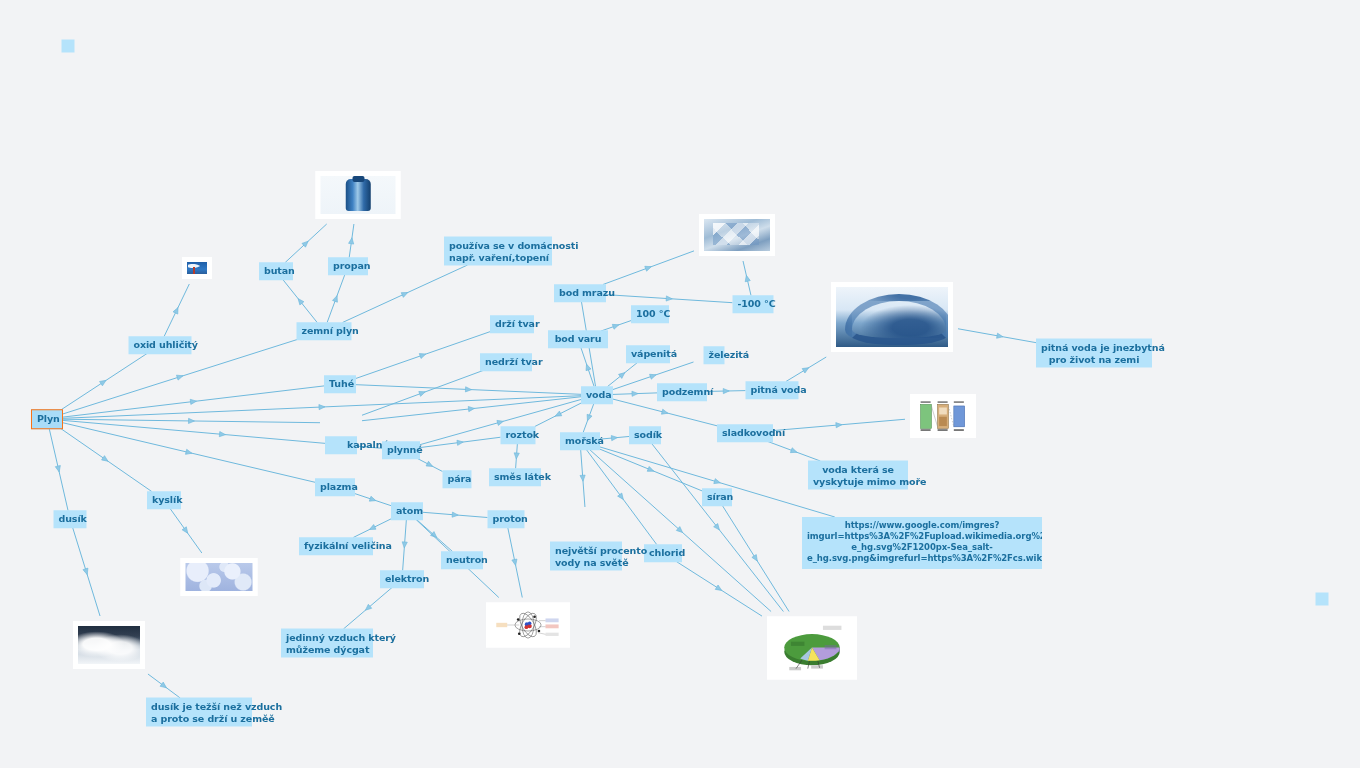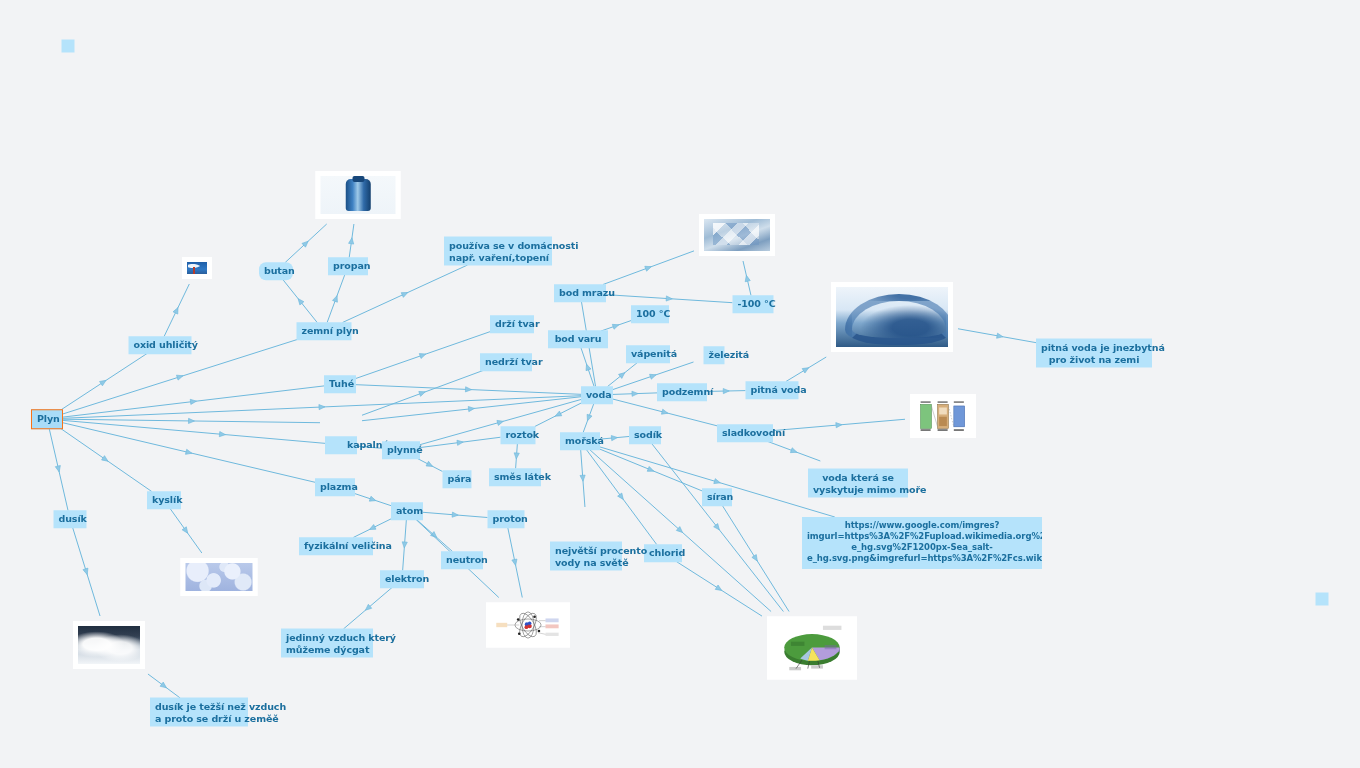--- a/index.html
+++ b/index.html
@@ -253,21 +253,21 @@
       <polygon points="-3,-2.6 3,0 -3,2.6" fill="#8fc9e6" stroke="#6fb9dd" stroke-width=".6" transform="translate(86.32738095238095,571.75) rotate(72.80145877993414)"></polygon>
       <line x1="147.955223880597" y1="674" x2="180.19402985074626" y2="698" stroke="#6fb9dd" stroke-width="1"></line>
       <polygon points="-3,-2.6 3,0 -3,2.6" fill="#8fc9e6" stroke="#6fb9dd" stroke-width=".6" transform="translate(164.07462686567163,686) rotate(36.665635482642166)"></polygon>
       <line x1="170.07142857142858" y1="508.5" x2="201.85714285714286" y2="553" stroke="#6fb9dd" stroke-width="1"></line>
       <polygon points="-3,-2.6 3,0 -3,2.6" fill="#8fc9e6" stroke="#6fb9dd" stroke-width=".6" transform="translate(185.96428571428572,530.75) rotate(54.462322208025626)"></polygon>
     </svg>
 <div class="node root" style="left: 47px; top: 419px; width: 32px;"><span>Plyn</span></div>
     <div class="node" style="left: 160px; top: 345px; width: 63px;"><span>oxid uhličitý</span></div>
     <div class="node" style="left: 70px; top: 519px; width: 33px;"><span>dusík</span></div>
     <div class="node" style="left: 164px; top: 500px; width: 34px;"><span>kyslík</span></div>
-    <div class="node" style="left: 276px; top: 271px; width: 34px; border-radius: 7px;"><span>butan</span></div>
+    <div class="node" style="left: 276px; top: 271px; width: 34px;"><span>butan</span></div>
     <div class="node" style="left: 348px; top: 266px; width: 40px;"><span>propan</span></div>
     <div class="node" style="left: 324px; top: 331px; width: 55px;"><span>zemní plyn</span></div>
     <div class="node" style="left: 498px; top: 251px; width: 108px;"><span>používa se v domácnosti
 např. vaření,topení</span></div>
     <div class="node" style="left: 340px; top: 384px; width: 32px;"><span>Tuhé</span></div>
     <div class="node" style="left: 341px; top: 445px; width: 32px; padding-left: 22px;"><span>kapalné</span></div>
     <div class="node" style="left: 401px; top: 450px; width: 38px;"><span>plynné</span></div>
     <div class="node" style="left: 335px; top: 487px; width: 40px;"><span>plazma</span></div>
     <div class="node" style="left: 457px; top: 479px; width: 29px;"><span>pára</span></div>
     <div class="node" style="left: 518px; top: 435px; width: 35px;"><span>roztok</span></div>
@@ -283,32 +283,32 @@
     <div class="node" style="left: 597px; top: 395px; width: 32px;"><span>voda</span></div>
     <div class="node" style="left: 682px; top: 392px; width: 50px;"><span>podzemní</span></div>
     <div class="node" style="left: 772px; top: 390px; width: 53px;"><span>pitná voda</span></div>
     <div class="node" style="left: 745px; top: 433px; width: 56px;"><span>sladkovodní</span></div>
     <div class="node" style="left: 580px; top: 441px; width: 40px;"><span>mořská</span></div>
     <div class="node" style="left: 645px; top: 435px; width: 32px;"><span>sodík</span></div>
     <div class="node" style="left: 717px; top: 497px; width: 30px;"><span>síran</span></div>
     <div class="node" style="left: 663px; top: 553px; width: 38px;"><span>chlorid</span></div>
     <div class="node" style="left: 586px; top: 544px; width: 72px; margin-top: 12px;"><span>největší procento
 vody na světě</span></div>
-    <div class="node" style="left: 858px; top: 475px; width: 100px; margin-top: 8px;"><span>voda která se
+    <div class="node" style="left: 858px; top: 475px; width: 100px;"><span>voda která se
 vyskytuje mimo moře</span></div>
     <div class="node" style="left: 1094px; top: 353px; width: 116px;"><span>pitná voda je jnezbytná
 pro život na zemi</span></div>
     <div class="node" style="left: 407px; top: 511px; width: 32px;"><span>atom</span></div>
     <div class="node" style="left: 336px; top: 546px; width: 74px;"><span>fyzikální veličina</span></div>
     <div class="node" style="left: 402px; top: 579px; width: 44px;"><span>elektron</span></div>
     <div class="node" style="left: 462px; top: 560px; width: 42px;"><span>neutron</span></div>
     <div class="node" style="left: 506px; top: 519px; width: 37px;"><span>proton</span></div>
     <div class="node" style="left: 327px; top: 643px; width: 92px;"><span>jedinný vzduch který
 můžeme dýcgat</span></div>
-    <div class="node" style="left: 199px; top: 712px; width: 98px;"><span>dusík je težší než vzduch
+    <div class="node" style="left: 199px; top: 712px; width: 106px;"><span>dusík je težší než vzduch
 a proto se drží u zeměě</span></div>
     <div class="node url" style="left: 922px; top: 543px; width: 240px; height: 52px; white-space: normal;"><span>https://www.google.com/imgres?imgurl=https%3A%2F%2Fupload.wikimedia.org%2Fwikipedia%2Fcommons%2Fthumb%2F1%2F18%2FSea_salt-e_hg.svg%2F1200px-Sea_salt-e_hg.svg.png&amp;imgrefurl=https%3A%2F%2Fcs.wikipedia.org</span></div>
     <div class="imgbox" style="left: 358px; top: 195px; width: 85px; height: 48px;">
       <div class="inner pic-cylinder">
         <div class="bottle"></div>
         <div class="neck"></div>
       </div>
     </div>
     <div class="imgbox" style="left: 197px; top: 268px; width: 30px; height: 22px;">
       <div class="inner pic-co2" style="background: linear-gradient(rgb(31, 95, 168) 0%, rgb(47, 120, 196) 60%, rgb(42, 95, 156) 100%);">

